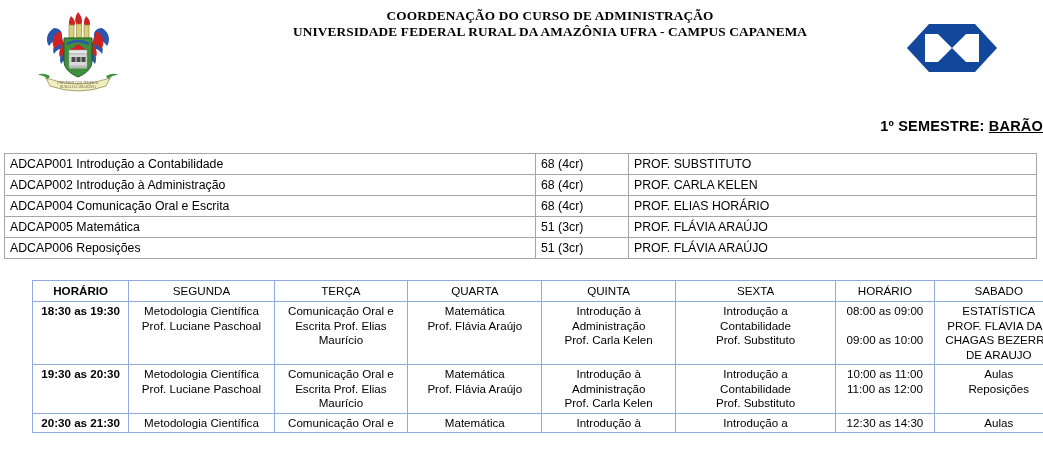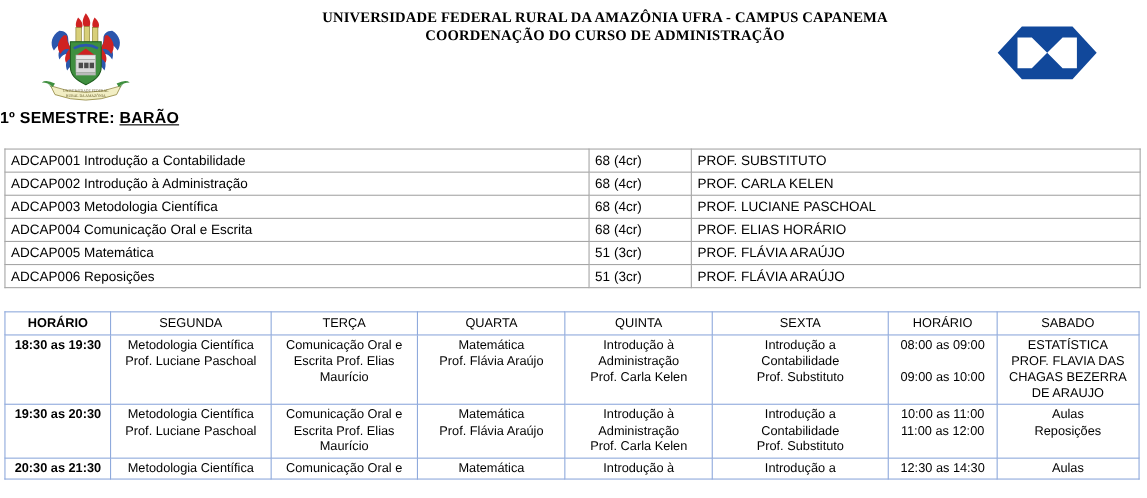--- a/index.html
+++ b/index.html
@@ -44,21 +44,22 @@
   .cra-logo {
     position: absolute;
     left: 905px;
     top: 22px;
     width: 94px;
     height: 52px;
   }
 
   
   .semester-heading {
-    text-align: left;
+    margin-top: 18px;
+    text-align: right;
     font-size: 14.5px;
     font-weight: bold;
     font-family: "Liberation Sans", sans-serif;
     letter-spacing: 0.2px;
   }
   .semester-heading .underlined { text-decoration: underline; }
 
   
   .disciplines-wrap {
     margin-top: 19px;
@@ -80,20 +81,21 @@
     overflow: hidden;
   }
   .col-code  { width: 531px; }
   .col-hours { width: 93px; }
   .col-prof  { width: 408px; }
 
   
   .schedule-wrap {
     margin-top: 21px;
     padding-left: 4px;
+    margin-left: 28px;
   }
   table.schedule {
     border-collapse: collapse;
     width: 1032px;
     table-layout: fixed;
     font-size: 11.6px;
   }
   table.schedule td {
     border: 1px solid #8faadc;
     padding: 2px 3px;
@@ -165,22 +167,22 @@
       <path d="M18 70 l-4 -4 l6 7z" fill="#3f8f3f"></path>
       <path d="M82 70 l4 -4 l-6 7z" fill="#3f8f3f"></path>
       <path d="M22 68 q-8 -4 -12 -1 q6 0 10 4z" fill="#3f8f3f"></path>
       <path d="M78 68 q8 -4 12 -1 q-6 0 -10 4z" fill="#3f8f3f"></path>
       <text x="50" y="76" font-size="3.4" text-anchor="middle" fill="#6a6030" font-family="Liberation Serif, serif">UNIVERSIDADE FEDERAL</text>
       <text x="50" y="80" font-size="3.4" text-anchor="middle" fill="#6a6030" font-family="Liberation Serif, serif">RURAL DA AMAZÔNIA</text>
     </g>
   </svg>
 
   <div class="header-titles">
+    <div>COORDENAÇÃO DO CURSO DE ADMINISTRAÇÃO</div>
     <div>UNIVERSIDADE FEDERAL RURAL DA AMAZÔNIA UFRA -  CAMPUS CAPANEMA</div>
-    <div>COORDENAÇÃO DO CURSO DE ADMINISTRAÇÃO</div>
   </div>
 
   <svg class="cra-logo" viewBox="0 0 94 52">
     <path d="M24 2 L70 2 L92 26 L70 50 L24 50 L2 26 Z
              M47 26 L33 12 L20 12 L20 40 L33 40 Z
              M47 26 L61 12 L74 12 L74 40 L61 40 Z" fill="#11489b" fill-rule="evenodd"></path>
   </svg>
 </div>
 
 <div class="semester-heading">
@@ -197,25 +199,20 @@
     <tbody id="disciplines-body">
         <tr>
           <td>ADCAP001 Introdução a Contabilidade</td>
           <td>68 (4cr)</td>
           <td>PROF. SUBSTITUTO</td>
         </tr>
         <tr>
           <td>ADCAP002 Introdução à Administração</td>
           <td>68 (4cr)</td>
           <td>PROF. CARLA KELEN</td>
-        </tr>
-        <tr>
-          <td>ADCAP003 Metodologia Científica</td>
-          <td>68 (4cr)</td>
-          <td>PROF. LUCIANE PASCHOAL</td>
         </tr>
         <tr>
           <td>ADCAP004 Comunicação Oral e Escrita</td>
           <td>68 (4cr)</td>
           <td>PROF. ELIAS HORÁRIO</td>
         </tr>
         <tr>
           <td>ADCAP005 Matemática</td>
           <td>51 (3cr)</td>
           <td>PROF. FLÁVIA ARAÚJO</td>

